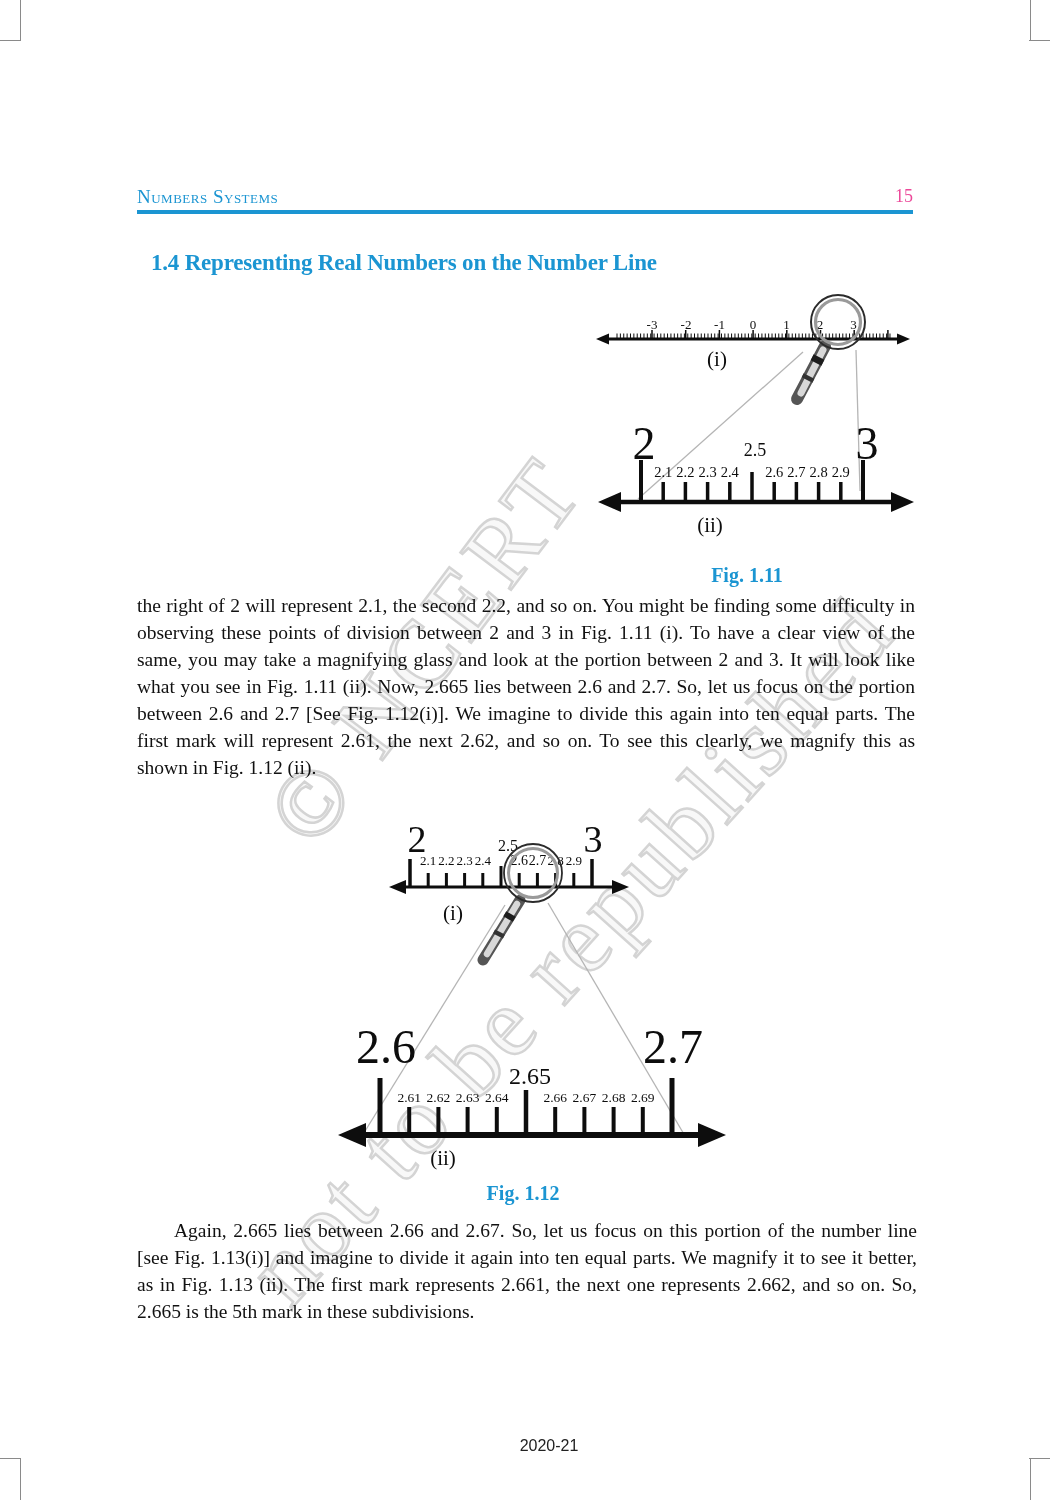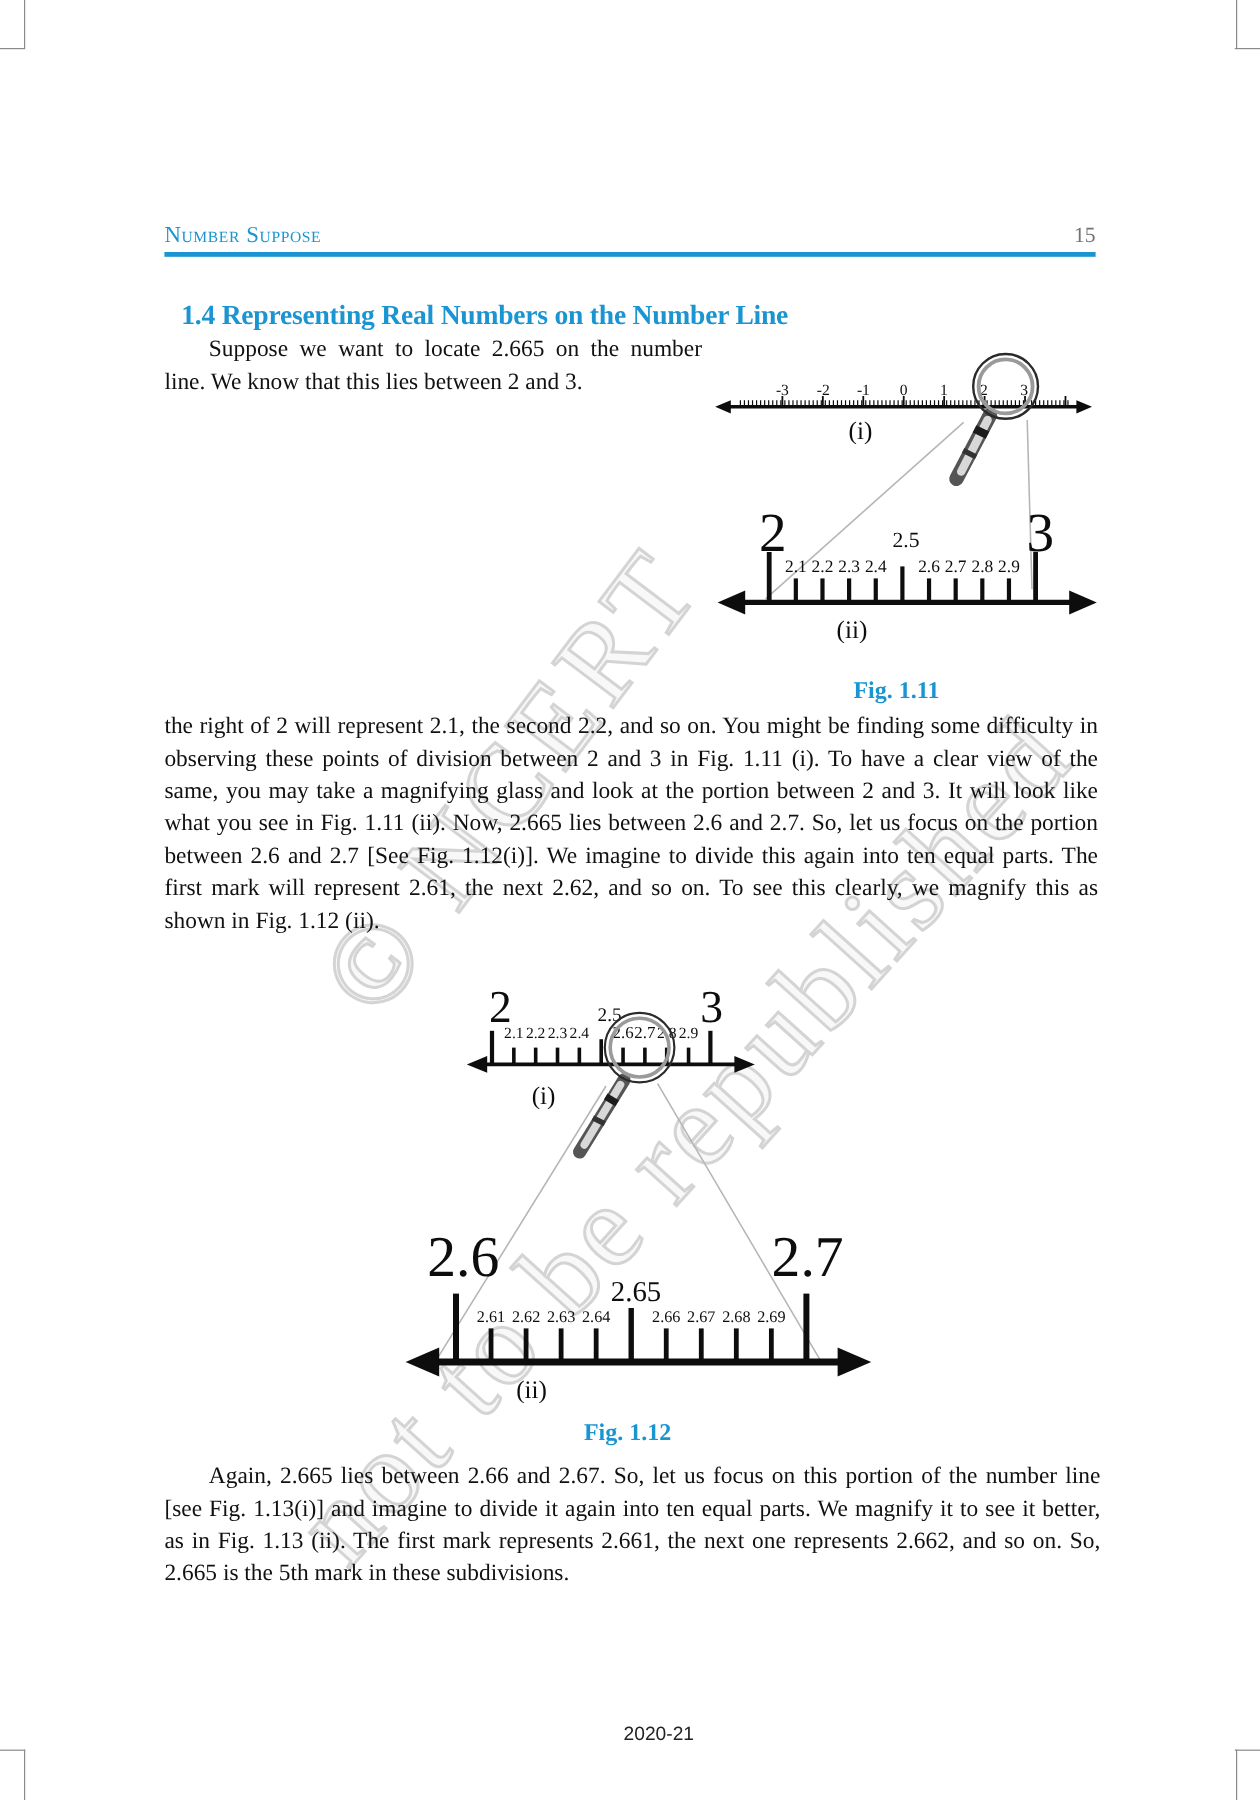--- a/index.html
+++ b/index.html
@@ -3,21 +3,21 @@
 <meta charset="utf-8">
 <style>
   html,body{margin:0;padding:0;background:#e8e8e8;}
   .page{position:relative;width:1050px;height:1500px;background:#ffffff;overflow:hidden;
         font-family:"Liberation Serif",serif;color:#111;}
   
   .crop{position:absolute;background:#8a8a8a;}
   
   .hdr-title{position:absolute;left:137px;top:186px;font-variant:small-caps;font-size:19px;
              letter-spacing:.5px;color:#1b95d2;}
-  .hdr-page{position:absolute;top:186px;left:137px;width:776px;text-align:right;font-size:18px;color:#737373;}
+  .hdr-page{position:absolute;top:186px;left:137px;width:776px;text-align:right;font-size:18px;color:#ec4899;}
   .hdr-rule{position:absolute;left:137px;top:210px;width:776px;height:4px;background:#1b95d2;}
   
   .sec-head{position:absolute;left:135px;top:234px;width:800px;margin:16px;
             font-size:23px;font-weight:bold;color:#1b95d2;letter-spacing:-0.2px;}
   
   .body-col{position:absolute;left:137px;top:278px;width:448px;}
   .body-full{position:absolute;left:137px;top:592px;width:778px;}
   .body-last{position:absolute;left:137px;top:1217px;width:780px;}
   .body-col p,.body-full p,.body-last p{
       margin:0;font-size:19.5px;line-height:27px;text-align:justify;}
@@ -51,28 +51,27 @@
   <div class="crop" style="left:20px;top:1458px;width:1px;height:42px;"></div>
   <div class="crop" style="left:0;top:1458px;width:21px;height:1px;"></div>
   <div class="crop" style="left:1030px;top:1458px;width:1px;height:42px;"></div>
   <div class="crop" style="left:1029px;top:1458px;width:21px;height:1px;"></div>
 
   <div class="wm wm1">© NCERT</div>
   <div class="wm wm2">not to be republished</div>
 
   <div class="content">
 
-    <div class="hdr-title">Number Suppose</div>
+    <div class="hdr-title">Numbers Systems</div>
     <div class="hdr-page">15</div>
     <div class="hdr-rule"></div>
 
     <h1 class="sec-head">1.4 Representing Real Numbers on the Number Line</h1>
 
     <div class="body-col">
-      <p class="indent">Suppose we want to locate 2.665 on the number line. We know that this lies between 2 and 3.</p>
     </div>
 
     <div class="body-full">
       <p>the right of 2 will represent 2.1, the second 2.2, and so on. You might be finding some difficulty in observing these points of division between 2 and 3 in Fig. 1.11 (i). To have a clear view of the same, you may take a magnifying glass and look at the portion between 2 and 3. It will look like what you see in Fig. 1.11 (ii). Now, 2.665 lies between 2.6 and 2.7. So, let us focus on the portion between 2.6 and 2.7 [See Fig. 1.12(i)]. We imagine to divide this again into ten equal parts. The first mark will represent 2.61, the next 2.62, and so on. To see this clearly, we magnify this as shown in Fig. 1.12 (ii).</p>
     </div>
 
     <svg class="fig" style="left:593px;top:280px;" width="330" height="310" viewBox="0 0 330 310">
 
       <g>
         <line x1="8" y1="59" x2="312" y2="59" stroke="#0d0d0d" stroke-width="2.8"></line>

